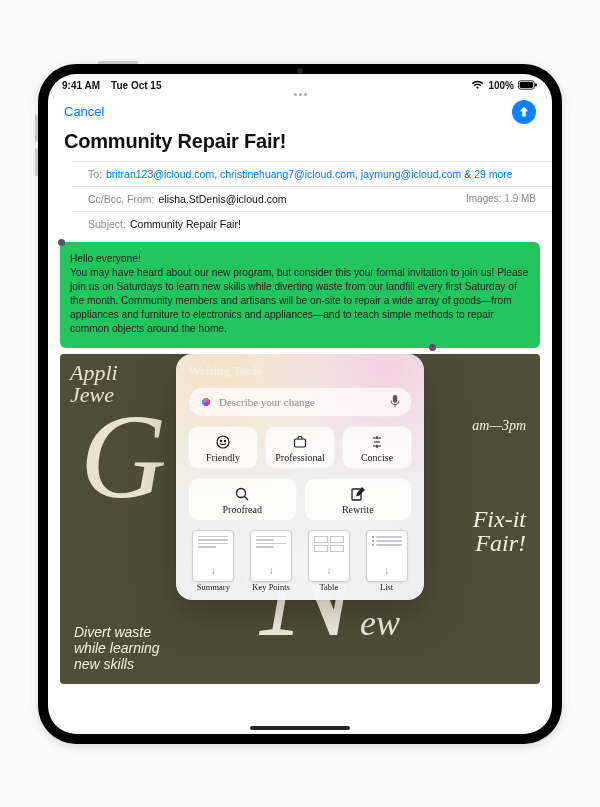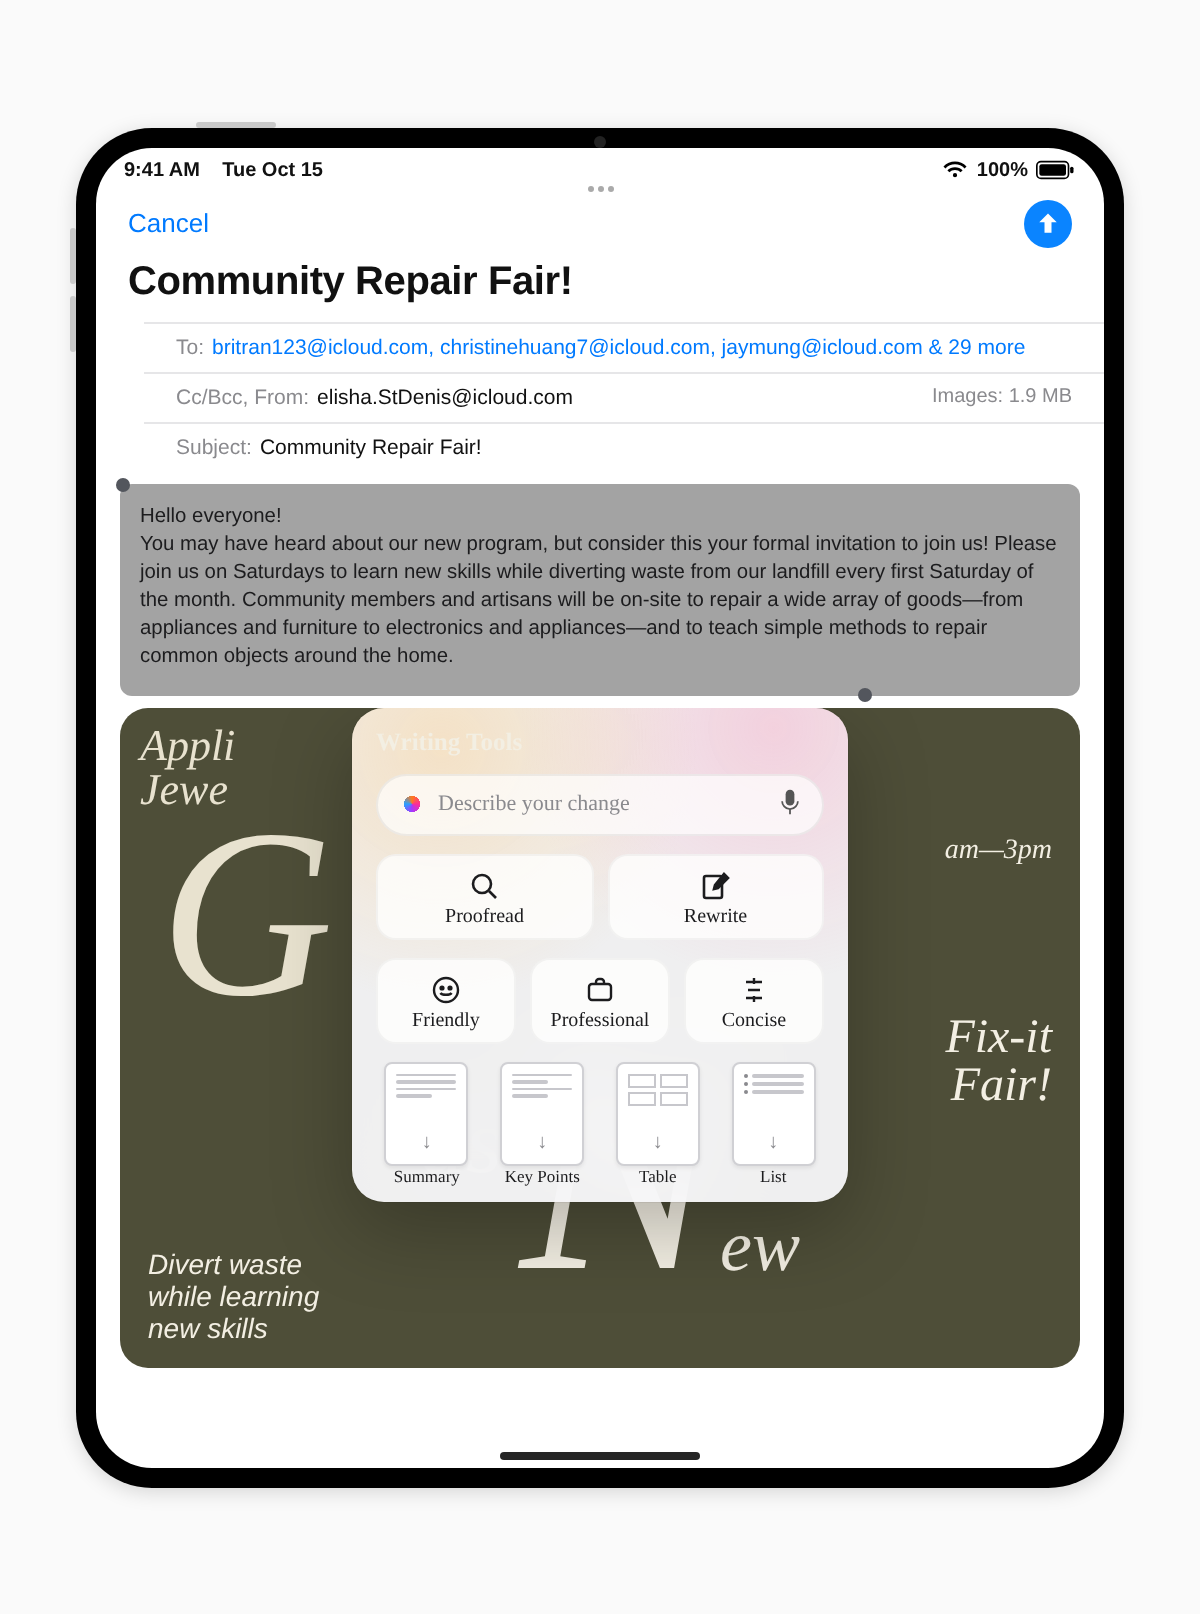--- a/index.html
+++ b/index.html
@@ -93,40 +93,40 @@
     display:flex; align-items:center; gap:4px;margin-left:24px;
   }
   .field:last-of-type { border-bottom: 1px solid #e6e6e8; }
   .flabel { color:#8a8a8e; }
   .recip { color:#007aff; }
   .field .right-meta { margin-left:auto; color:#8a8a8e; font-size:10px; }
 
   .body-region { position: relative; }
   .body-text {
     margin: 6px 12px 0 12px;
-    background:#a3a3a3;
+    background:#22c55e;
     border-radius:6px;
     padding: 10px 10px 12px 10px;
     font-size: 10.2px;
     line-height: 1.38;
     color:#1c1c1e;
     position:relative;
   }
   .sel-handle {
     position:absolute; width:7px; height:7px; border-radius:50%; background:#53565d;
   }
   .sel-handle.start { top:-3px; left:-2px; }
   .sel-handle.end   { bottom:-3px; right:104px; }
 
   
   .flyer {
     margin: 6px 12px 0 12px;
     height: 330px;
     background: #4e4e38;
-    border-radius: 14px;
+    border-radius: 4px;
     position: relative;
     overflow:hidden;
     color:#f3efe3;
     font-family: Georgia, "Times New Roman", serif;
   }
   .flyer .script {
     position:absolute;
     font-style: italic;
     font-family: "Snell Roundhand", "Brush Script MT", cursive;
     color:#e8e2cf;
@@ -339,41 +339,20 @@
             <span class="sparkle"></span>
             <span>Describe your change</span>
             <span class="mic">
               <svg width="12" height="14" viewBox="0 0 12 16" fill="currentColor">
                   <path d="M6 10a2.5 2.5 0 002.5-2.5v-4a2.5 2.5 0 00-5 0v4A2.5 2.5 0 006 10z"></path>
                   <path d="M2 7.5a4 4 0 008 0h1a5 5 0 01-4.5 4.97V15h-1v-2.53A5 5 0 011 7.5h1z"></path>
                 </svg>
             </span>
           </div>
 
-          <div class="action-grid">
-            <div class="action">
-              <span class="ico">
-                <svg width="16" height="16" viewBox="0 0 16 16" fill="none" stroke="#1c1c1e" stroke-width="1.3">
-                    <circle cx="7" cy="7" r="4.5"></circle>
-                    <path d="M10.5 10.5L14 14"></path>
-                  </svg>
-              </span>
-              <span>Proofread</span>
-            </div>
-            <div class="action">
-              <span class="ico">
-                <svg width="16" height="16" viewBox="0 0 16 16" fill="none" stroke="#1c1c1e" stroke-width="1.3">
-                    <rect x="2" y="3" width="9" height="11" rx="1"></rect>
-                    <path d="M12 2l2 2-5 5-2 .5.5-2 4.5-5.5z" fill="#1c1c1e"></path>
-                  </svg>
-              </span>
-              <span>Rewrite</span>
-            </div>
-          </div>
-
           <div class="action-grid three">
             <div class="action">
               <span class="ico">
                 <svg width="16" height="16" viewBox="0 0 16 16" fill="none" stroke="#1c1c1e" stroke-width="1.2">
                     <circle cx="8" cy="8" r="6"></circle>
                     <circle cx="6" cy="7" r="0.7" fill="#1c1c1e"></circle>
                     <circle cx="10" cy="7" r="0.7" fill="#1c1c1e"></circle>
                     <path d="M5.2 9.5c.8 1.2 4.8 1.2 5.6 0"></path>
                   </svg>
               </span>
@@ -388,20 +367,41 @@
               </span>
               <span>Professional</span>
             </div>
             <div class="action">
               <span class="ico">
                 <svg width="16" height="16" viewBox="0 0 16 16" stroke="#1c1c1e" stroke-width="1.2">
                     <path d="M4 4h8M4 12h8M5 8h6M8 2v3M8 11v3"></path>
                   </svg>
               </span>
               <span>Concise</span>
+            </div>
+          </div>
+
+          <div class="action-grid">
+            <div class="action">
+              <span class="ico">
+                <svg width="16" height="16" viewBox="0 0 16 16" fill="none" stroke="#1c1c1e" stroke-width="1.3">
+                    <circle cx="7" cy="7" r="4.5"></circle>
+                    <path d="M10.5 10.5L14 14"></path>
+                  </svg>
+              </span>
+              <span>Proofread</span>
+            </div>
+            <div class="action">
+              <span class="ico">
+                <svg width="16" height="16" viewBox="0 0 16 16" fill="none" stroke="#1c1c1e" stroke-width="1.3">
+                    <rect x="2" y="3" width="9" height="11" rx="1"></rect>
+                    <path d="M12 2l2 2-5 5-2 .5.5-2 4.5-5.5z" fill="#1c1c1e"></path>
+                  </svg>
+              </span>
+              <span>Rewrite</span>
             </div>
           </div>
 
           <div class="thumb-row">
             <div class="thumb">
               <div class="page">
                   <div class="ln"></div>
                   <div class="ln"></div>
                   <div class="ln"></div>
                   <div class="ln half"></div>

